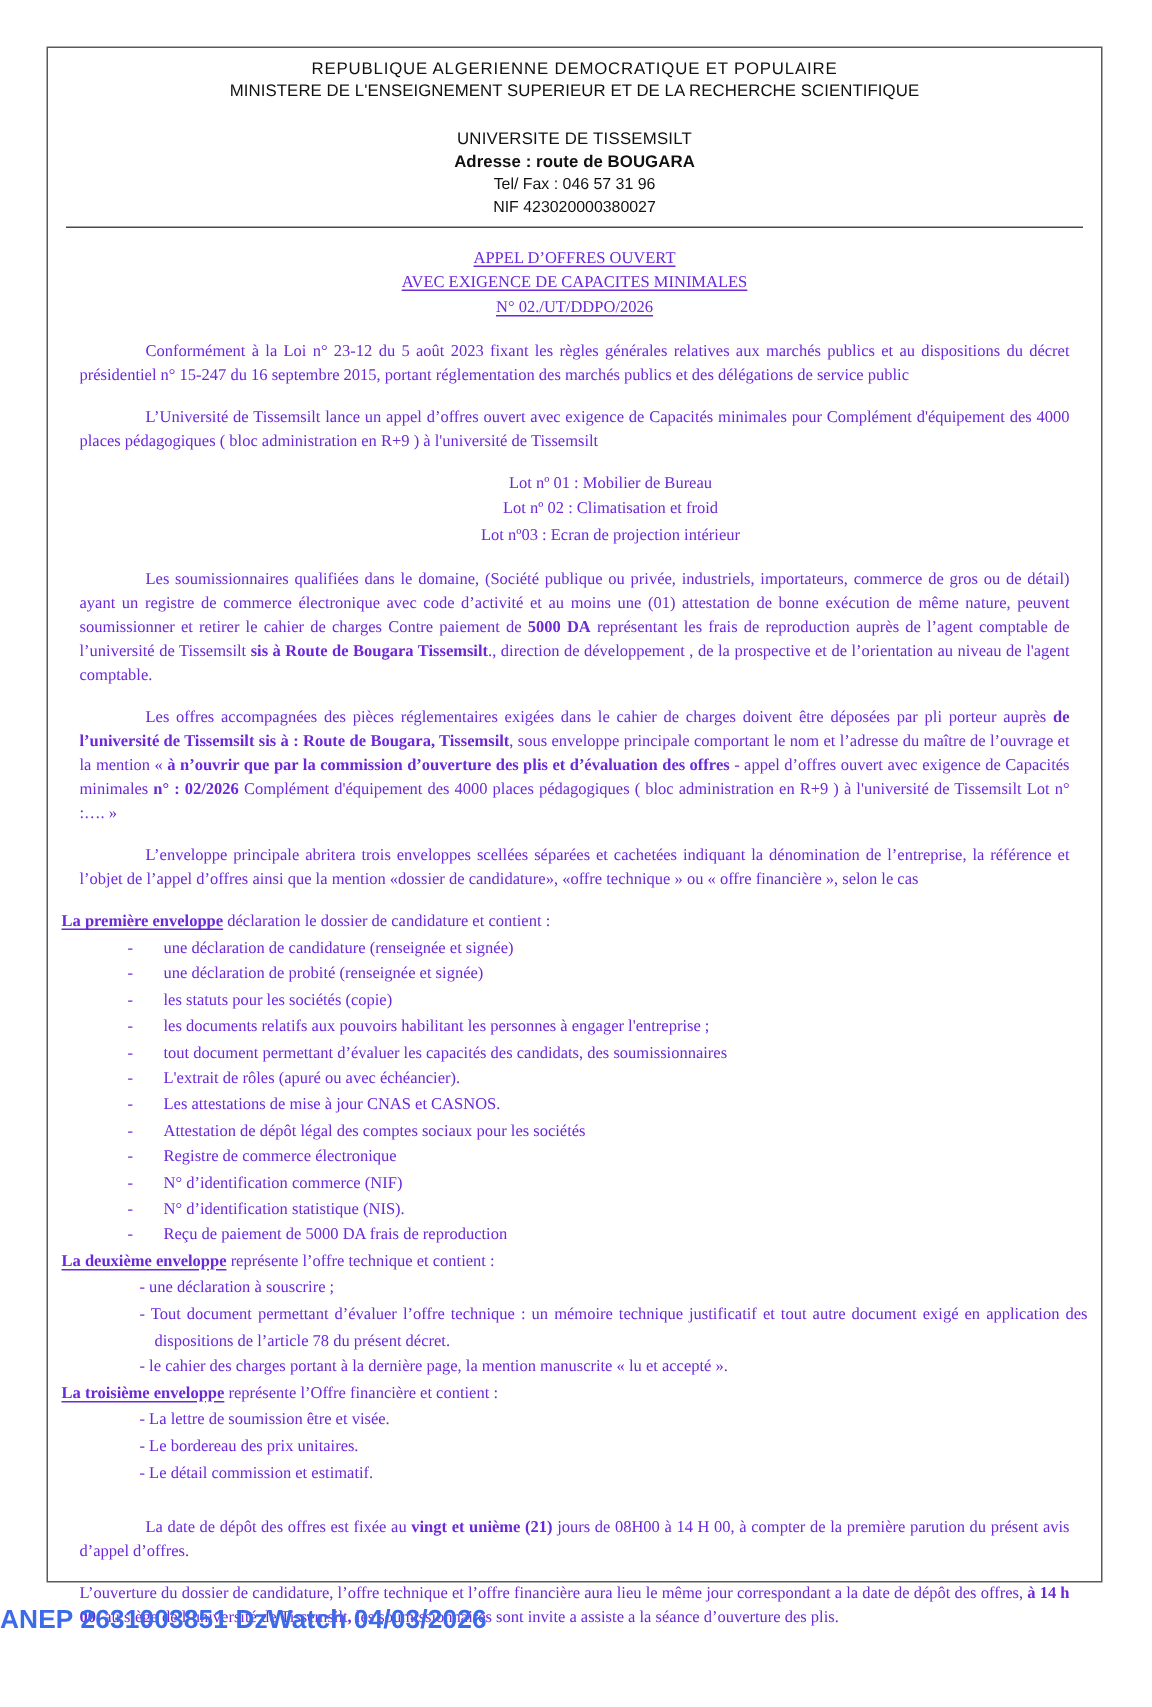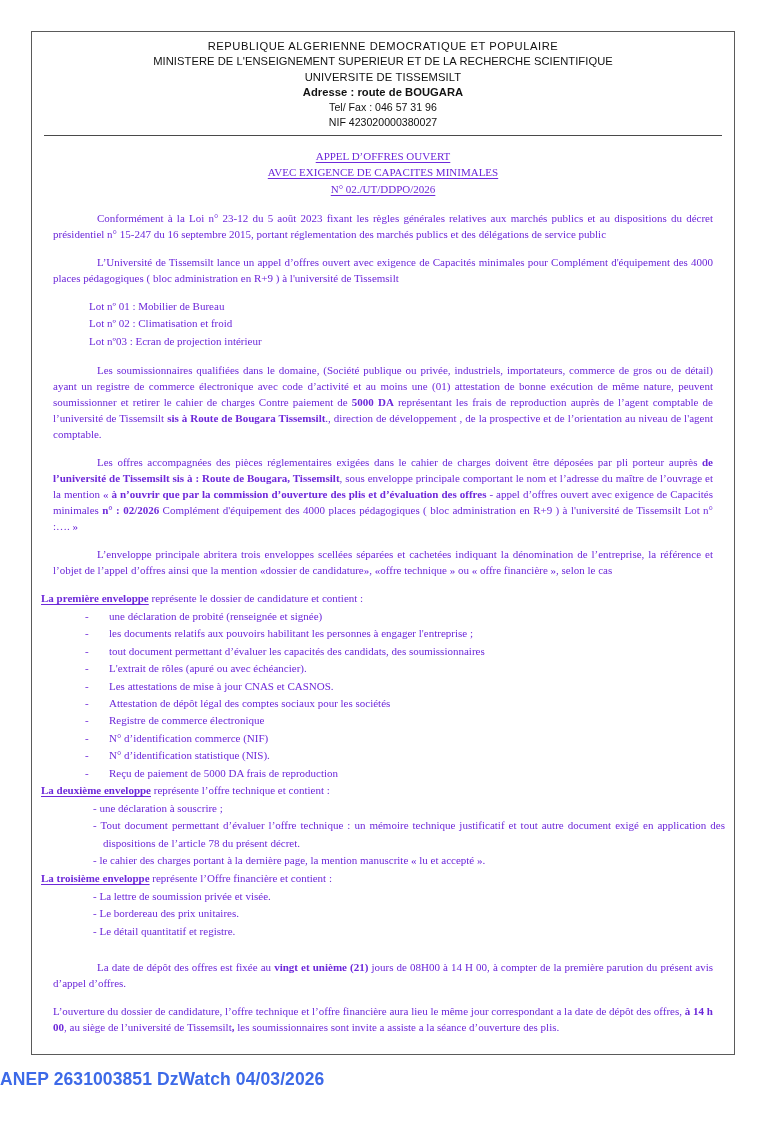--- a/index.html
+++ b/index.html
@@ -39,21 +39,21 @@
     padding-top: 7px;
     text-align: center;
     font-family: "Liberation Sans", sans-serif;
     font-size: 11.2px;
     line-height: 15.3px;
     color: #111;
   }
   .lh-line { white-space: nowrap; }
   .lh-1 { letter-spacing: 0.55px; font-weight: 400; }
   .lh-2 { letter-spacing: 0.05px; }
-  .lh-3 { letter-spacing: 0.15px; }
+  .lh-3 { letter-spacing: 0.15px; margin-top: 16px; }
   .lh-4 { font-weight: 700; letter-spacing: 0.05px; }
   .lh-5 { font-size: 10.6px; letter-spacing: 0.0px; }
   .lh-6 { font-size: 10.6px; letter-spacing: 0.0px; }
 
   .hr-head {
     margin: 4px 12px 0 12px;
     border: 0;
     border-top: 1.5px solid #4a4a4a;
   }
 
@@ -83,21 +83,21 @@
     text-align: justify;
     line-height: 16px;
     font-family: Liberation Serif, serif;
   }
   p.para.noindent { text-indent: 0; }
 
   .lot-line {
     margin: 0;
     padding-left: 48px;
     line-height: 17.6px;
-    text-align: left;
+    text-align: center;
   }
 
   .bulleted {
     margin: 0;
     padding: 0;
     list-style: none;
   }
   .bulleted li {
     line-height: 17.4px;
     padding-left: 68px;
@@ -180,46 +180,48 @@
       <div class="lot-line">Lot nº 01 : Mobilier de Bureau</div>
       <div class="lot-line">Lot nº 02 : Climatisation et froid</div>
       <div class="lot-line">Lot nº03 : Ecran de projection intérieur</div>
 
       <p class="para"><span>Les soumissionnaires qualifiées dans le domaine, (Société publique ou privée, industriels, importateurs, commerce de gros ou de détail) ayant un registre de commerce électronique avec code d’activité  et au moins une  (01) attestation de bonne exécution de même nature,  peuvent soumissionner et retirer  le cahier de charges Contre paiement de </span><b>5000 DA</b><span> représentant les frais de reproduction auprès de l’agent comptable de l’université de Tissemsilt </span><b>sis à Route de Bougara Tissemsilt</b><span>., direction de développement , de la prospective et de l’orientation au niveau de l'agent comptable.</span></p>
 
       <p class="para"><span>Les offres accompagnées des pièces réglementaires exigées dans le cahier de charges doivent être déposées  par pli porteur auprès </span><b>de l’université de Tissemsilt sis à : Route de Bougara, Tissemsilt</b><span>, sous enveloppe  principale comportant le nom et l’adresse du maître de l’ouvrage et  la mention « </span><b>à n’ouvrir que par la commission d’ouverture des plis et d’évaluation des offres</b><span> - appel d’offres ouvert avec exigence de Capacités minimales </span><b>n° : 02/2026</b><span>  Complément d'équipement des 4000 places pédagogiques ( bloc administration en R+9 ) à l'université de Tissemsilt    Lot n° :…. »</span></p>
 
       <p class="para">L’enveloppe principale abritera trois enveloppes scellées séparées et cachetées indiquant la dénomination de l’entreprise, la référence et l’objet de l’appel d’offres ainsi que la mention «dossier de candidature», «offre technique » ou « offre financière », selon le cas</p>
 
-      <div class="env-head"><span class="u">La première enveloppe</span><span> représente le dossier de candidature et contient :</span></div>
+      <div class="env-head"><span class="u">La première enveloppe</span><span> déclaration le dossier de candidature et contient :</span></div>
 
       <ul class="bulleted">
+        <li>une déclaration de candidature (renseignée et signée)</li>
         <li>une déclaration de probité  (renseignée et signée)</li>
+        <li>les statuts pour les sociétés (copie)</li>
         <li>les documents relatifs aux pouvoirs habilitant les personnes à engager l'entreprise ;</li>
         <li>tout document permettant d’évaluer les capacités des candidats, des soumissionnaires</li>
         <li>L'extrait de rôles (apuré ou avec échéancier).</li>
         <li>Les attestations de mise à jour CNAS et CASNOS.</li>
         <li>Attestation de dépôt légal des comptes sociaux pour les sociétés</li>
         <li>Registre de commerce électronique</li>
         <li>N° d’identification commerce (NIF)</li>
         <li>N° d’identification statistique (NIS).</li>
         <li>Reçu de paiement de 5000 DA frais de reproduction</li>
       </ul>
 
       <div class="env-head"><span class="u">La deuxième enveloppe</span><span> représente l’offre technique et contient :</span></div>
 
       <div class="dash-line">- une déclaration à souscrire ;</div>
       <div class="dash-line">- Tout  document  permettant  d’évaluer  l’offre technique : un mémoire technique justificatif et tout autre document exigé en application des dispositions de l’article 78 du présent décret.</div>
       <div class="dash-line">- le  cahier des charges portant à la dernière page, la mention manuscrite « lu et accepté ».</div>
 
       <div class="env-head"><span class="u">La troisième enveloppe</span><span> représente l’Offre financière et  contient :</span></div>
 
-      <div class="dash-line">- La lettre de soumission privée et visée.</div>
+      <div class="dash-line">- La lettre de soumission être et visée.</div>
       <div class="dash-line">- Le bordereau des prix unitaires.</div>
-      <div class="dash-line">- Le détail quantitatif et registre.</div>
+      <div class="dash-line">- Le détail commission et estimatif.</div>
 
       <div class="gap-sm"></div>
 
       <p class="para"><span>La date de dépôt des offres est  fixée au </span><b>vingt et unième (21)</b><span> jours de 08H00 à 14 H 00, à compter de la  première parution du présent avis d’appel d’offres.</span></p>
 
 
       <p class="para noindent"><span>L’ouverture du dossier de candidature, l’offre technique et l’offre financière  aura lieu le même jour correspondant a la date de dépôt des offres, </span><b>à 14 h 00</b><span>, au siège de l’université de Tissemsilt</span><b>,</b><span> les  soumissionnaires sont invite a assiste a la séance d’ouverture des plis.</span></p>
 
     </div>
 

